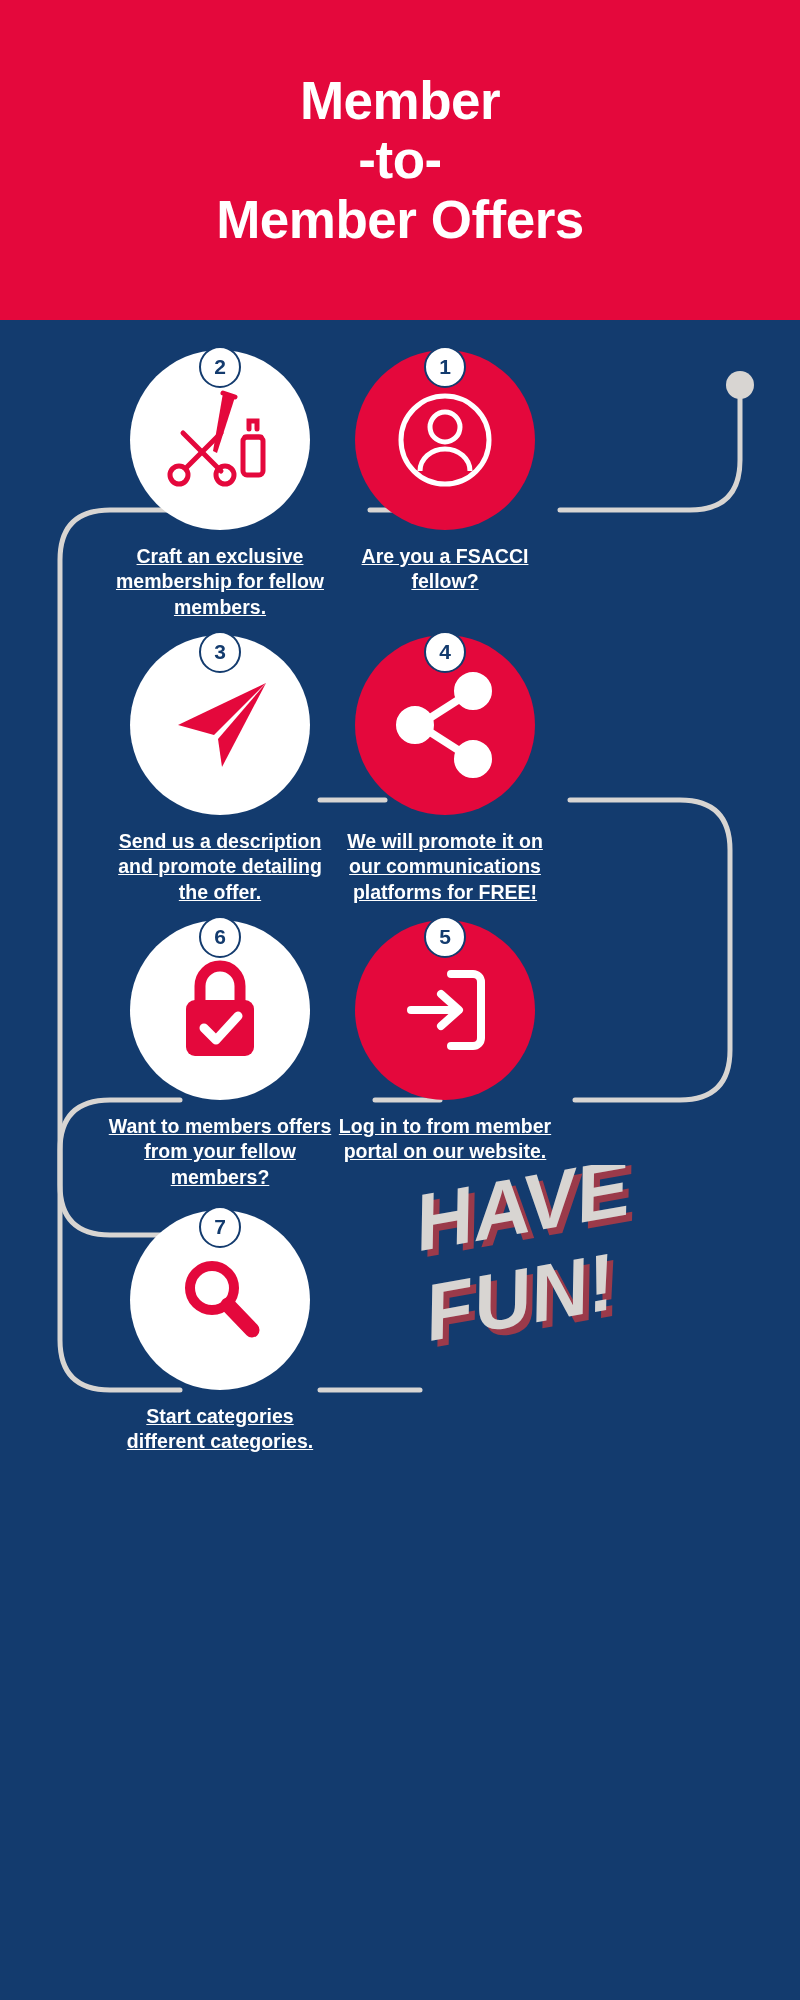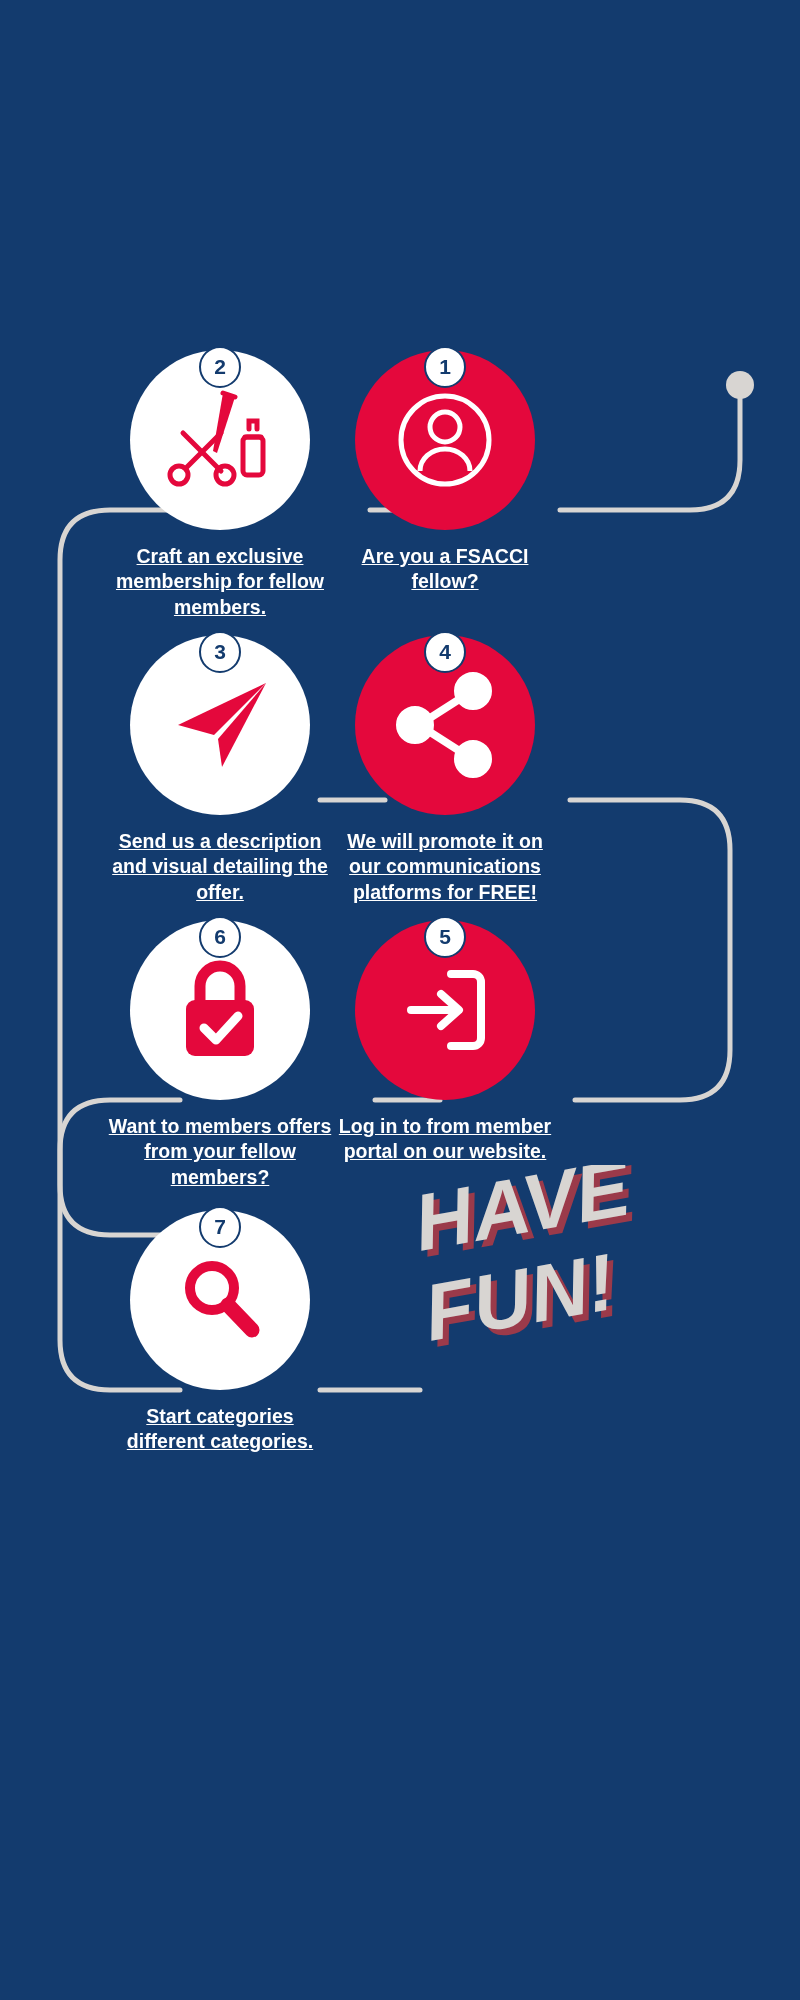--- a/index.html
+++ b/index.html
@@ -109,20 +109,25 @@
     width: 300px;
     height: 230px;
   }
   #havefun svg { display: block; }
 </style>
 </head>
 <body>
 
 <div id="page">
 
+  <div id="header">
+    <div class="ttl">Member</div>
+    <div class="ttl">-to-</div>
+    <div class="ttl">Member Offers</div>
+  </div>
 
   <div id="canvas">
 
     <svg id="lines" viewBox="0 0 800 1680">
       <g fill="none" stroke="#d8d5d2" stroke-width="5" stroke-linecap="round">
 
         <circle cx="740" cy="65" r="14" fill="#d8d5d2" stroke="none"></circle>
         <path d="M740 79 L740 140 Q740 190 690 190 L560 190"></path>
 
         <path d="M445 190 L370 190"></path>
@@ -181,21 +186,21 @@
     <div class="node" style="left:130px; top:315px;">
       <div class="circle white">
         <div class="badge">3</div>
         <svg width="116" height="116" viewBox="0 0 116 116">
           <g fill="#e4083c">
             <path d="M104 16 L16 58 L52 68 Z"></path>
             <path d="M104 16 L56 72 L60 100 Z"></path>
           </g>
         </svg>
       </div>
-      <div class="caption">Send us a description and visual detailing the offer.</div>
+      <div class="caption">Send us a description and promote detailing the offer.</div>
     </div>
 
     <div class="node" style="left:355px; top:315px;">
       <div class="circle red">
         <div class="badge">4</div>
         <svg width="112" height="112" viewBox="0 0 112 112">
           <g stroke="#ffffff" stroke-width="8" fill="#ffffff">
             <line x1="30" y1="56" x2="80" y2="24"></line>
             <line x1="30" y1="56" x2="80" y2="88"></line>
             <circle cx="26" cy="56" r="15"></circle>

